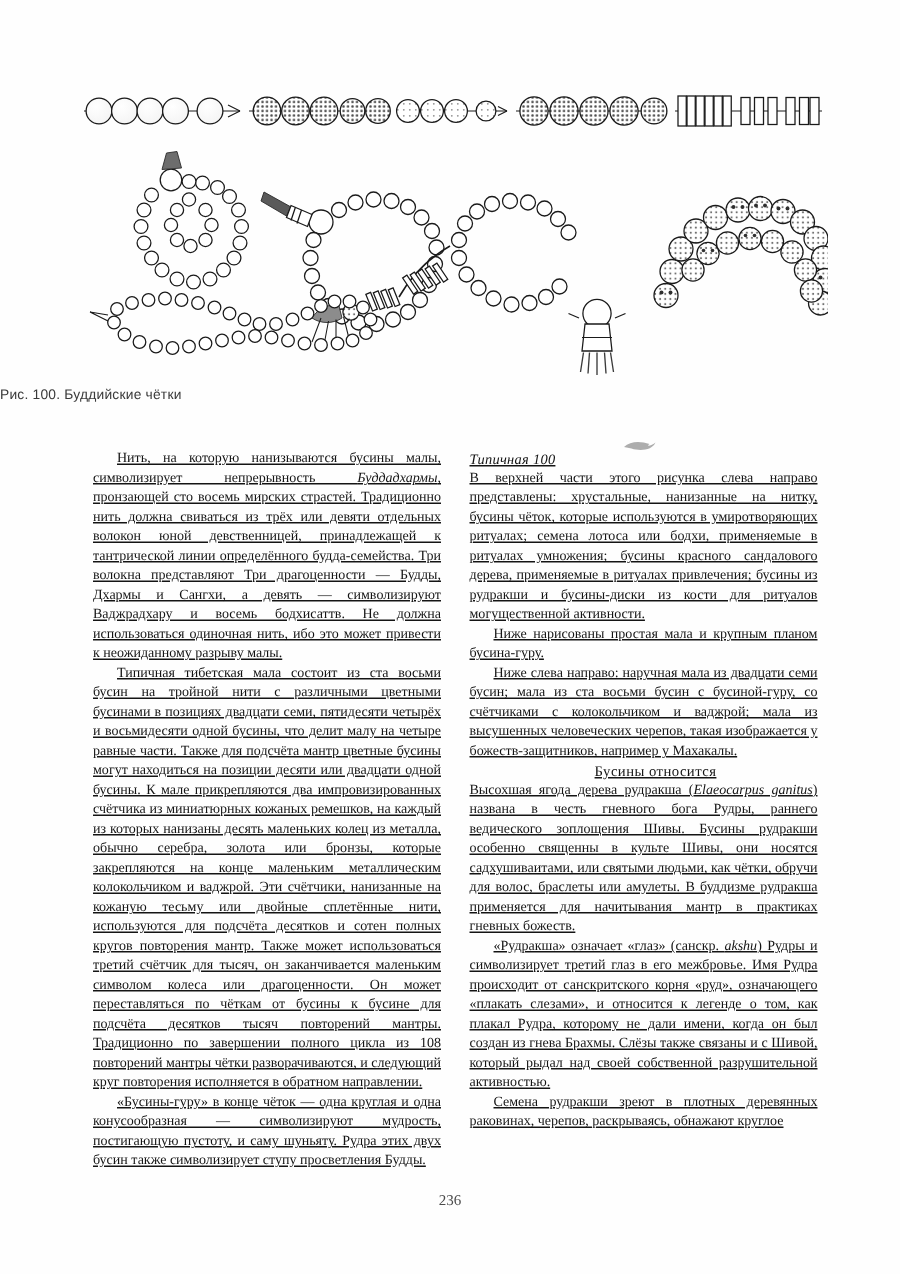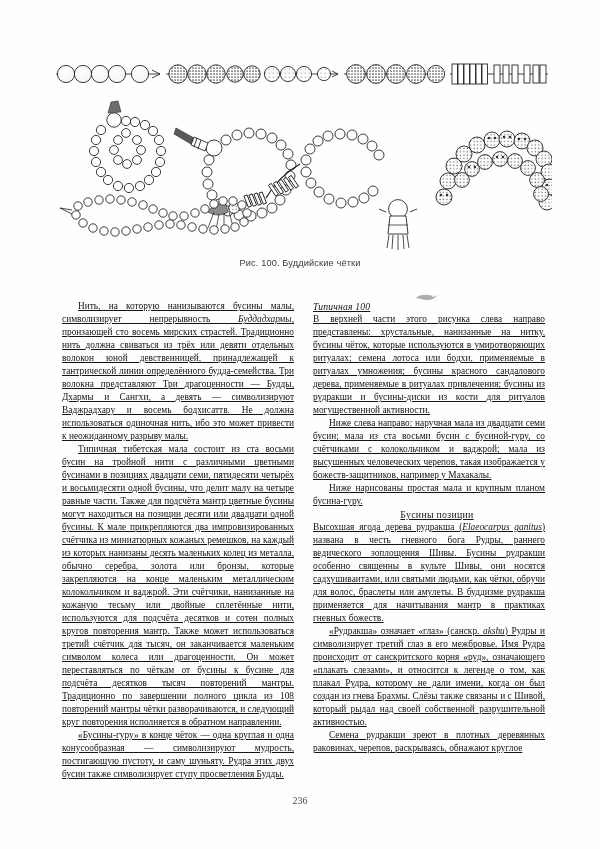--- a/index.html
+++ b/index.html
@@ -32,21 +32,21 @@
     width: 504px;
     height: 200px;
   }
   .figure-area svg { display: block; }
 
   .figure-caption {
     position: absolute;
     left: 0;
     top: 258px;
     width: 600px;
-    text-align: center;
+    text-align: left;
     font-family: "Liberation Sans", "DejaVu Sans", sans-serif;
     font-size: 9.2px;
     letter-spacing: 0.15px;
     color: #3a3a3a;
   }
 
   
   .col {
     position: absolute;
     top: 300px;
@@ -420,27 +420,27 @@
       <span>«Бусины-гуру» в конце чёток — одна круглая и одна конусообразная — символизируют мудрость, постигающую пустоту, и саму шуньяту. Рудра этих двух бусин также символизирует ступу просветления Будды.</span>
     </p>
   </div>
 
   <div class="col col-right">
     <p class="fig-head noindent">Типичная 100</p>
     <p class="noindent">
       <span>В верхней части этого рисунка слева направо представлены: хрустальные, нанизанные на нитку, бусины чёток, которые используются в умиротворяющих ритуалах; семена лотоса или бодхи, применяемые в ритуалах умножения; бусины красного сандалового дерева, применяемые в ритуалах привлечения; бусины из рудракши и бусины-диски из кости для ритуалов могущественной активности.</span>
     </p>
     <p>
+      <span>Ниже нарисованы простая мала и крупным планом бусина-гуру.</span>
+    </p>
+    <p>
       <span>Ниже слева направо: наручная мала из двадцати семи бусин; мала из ста восьми бусин с бусиной-гуру, со счётчиками с колокольчиком и ваджрой; мала из высушенных человеческих черепов, такая изображается у божеств-защитников, например у Махакалы.</span>
     </p>
-    <p>
-      <span>Ниже нарисованы простая мала и крупным планом бусина-гуру.</span>
-    </p>
-
-    <p class="subhead">Бусины позиции</p>
+
+    <p class="subhead">Бусины относится</p>
 
     <p class="noindent">
       <span>Высохшая ягода дерева рудракша (<i>Elaeocarpus ganitus</i>) названа в честь гневного бога Рудры, раннего ведического зоплощения Шивы. Бусины рудракши особенно священны в культе Шивы, они носятся садхушиваитами, или святыми людьми, как чётки, обручи для волос, браслеты или амулеты. В буддизме рудракша применяется для начитывания мантр в практиках гневных божеств.</span>
     </p>
     <p>
       <span>«Рудракша» означает «глаз» (санскр. <i>akshu</i>) Рудры и символизирует третий глаз в его межбровье. Имя Рудра происходит от санскритского корня «руд», означающего «плакать слезами», и относится к легенде о том, как плакал Рудра, которому не дали имени, когда он был создан из гнева Брахмы. Слёзы также связаны и с Шивой, который рыдал над своей собственной разрушительной активностью.</span>
     </p>
     <p>
       <span>Семена рудракши зреют в плотных деревянных раковинах, черепов, раскрываясь, обнажают круглое</span>
     </p>

